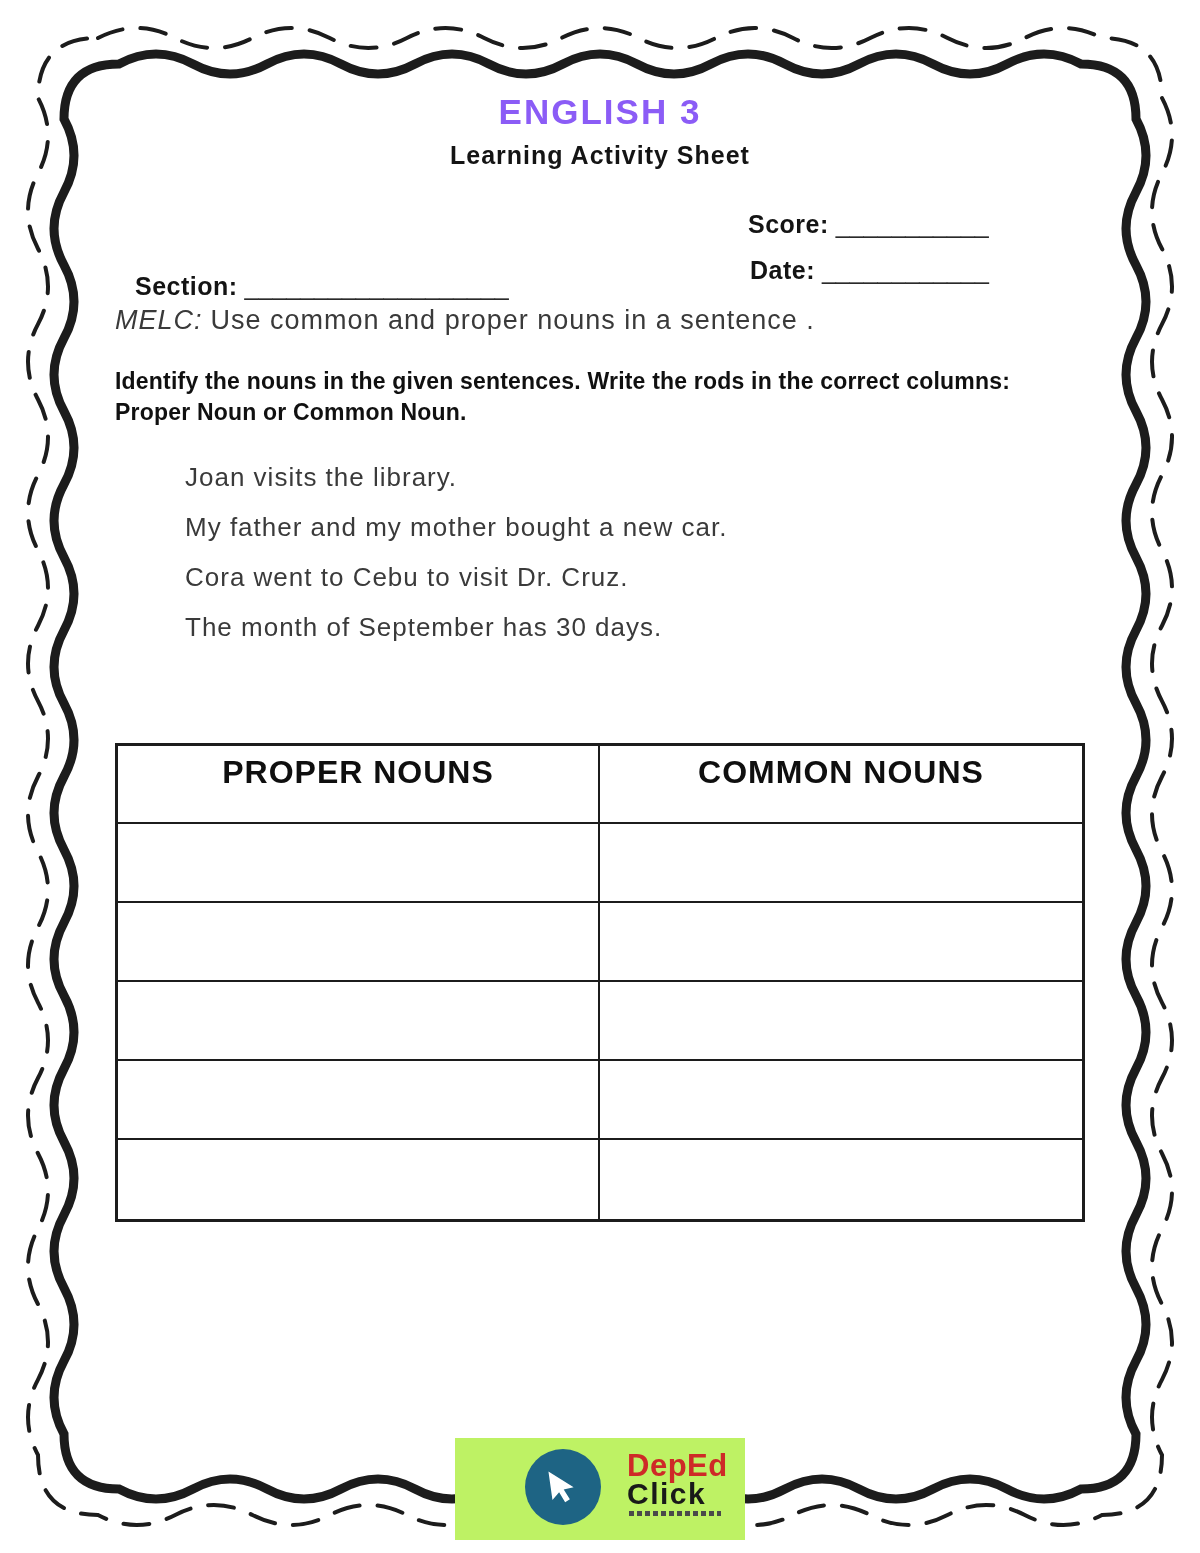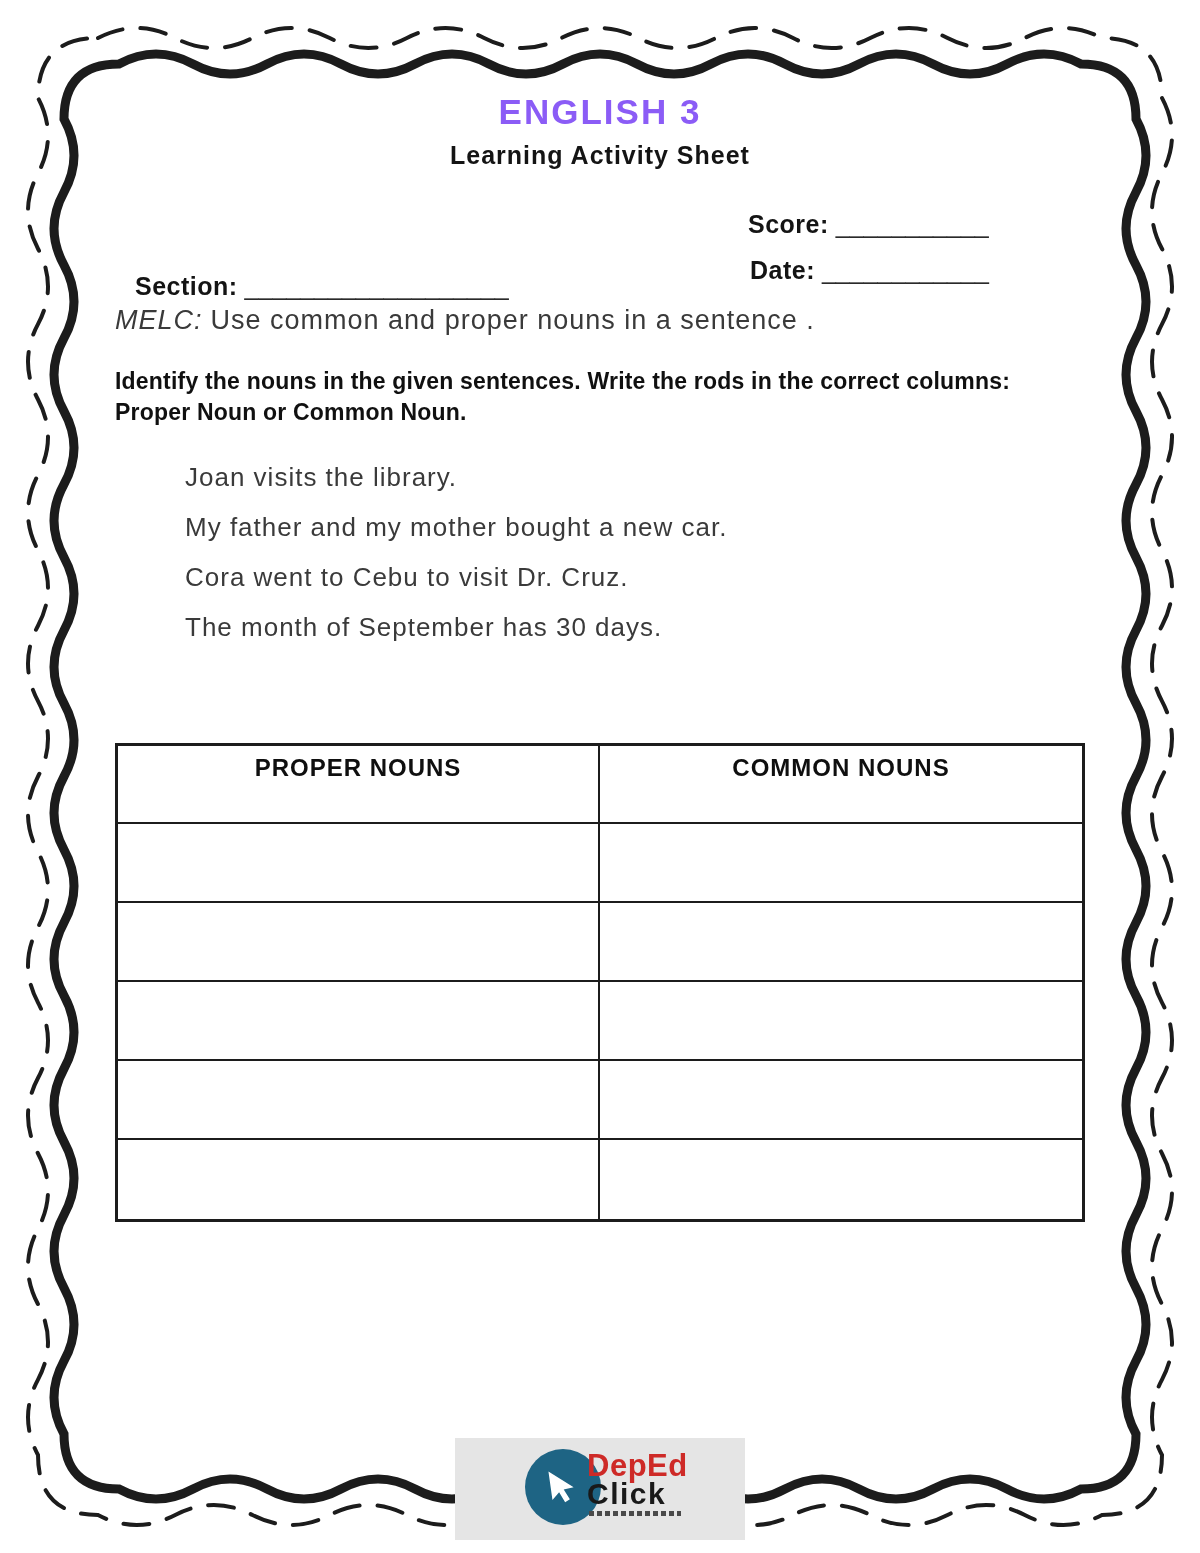--- a/index.html
+++ b/index.html
@@ -43,27 +43,27 @@
     position:absolute;left:115px;top:743px;width:970px;height:479px;
     border:3px solid var(--ink);box-sizing:border-box;
     display:grid;grid-template-columns:1fr 1fr;grid-template-rows:78px repeat(5,1fr);
     background:#fff;
   }
   .cell{border-right:2px solid var(--ink);border-bottom:2px solid var(--ink);}
   .cell.last-col{border-right:none;}
   .cell.last-row{border-bottom:none;}
   .cell.head{
     display:flex;justify-content:center;align-items:flex-start;padding-top:8px;
-    font-weight:800;font-size:24px;letter-spacing:1px;color:#0f0f0f;
+    font-weight:800;font-size:32px;letter-spacing:1px;color:#0f0f0f;
   }
 
   .logo{
     position:absolute;left:455px;top:1438px;width:290px;height:102px;
-    background:#e5e5e5;display:flex;align-items:flex-start;
-    padding-left:70px;box-sizing:border-box;
+    background:#bef264;display:flex;align-items:flex-start;
+    padding-left:70px;box-sizing:border-box;gap:40px;
   }
   .logo-circle{
     position:relative;flex:0 0 auto;width:76px;height:76px;border-radius:50%;
     background:var(--logo-circle);margin-top:11px;
     display:flex;align-items:center;justify-content:center;
   }
   .logo-circle svg{transform:rotate(-8deg);}
   .logo-text{position:relative;z-index:1;margin-left:-14px;margin-top:14px;display:flex;flex-direction:column;}
   .logo-brand{font-size:31px;font-weight:800;color:var(--logo-red);line-height:28px;letter-spacing:0.5px;}
   .logo-product{font-size:30px;font-weight:600;color:#191919;line-height:27px;letter-spacing:1.5px;}

